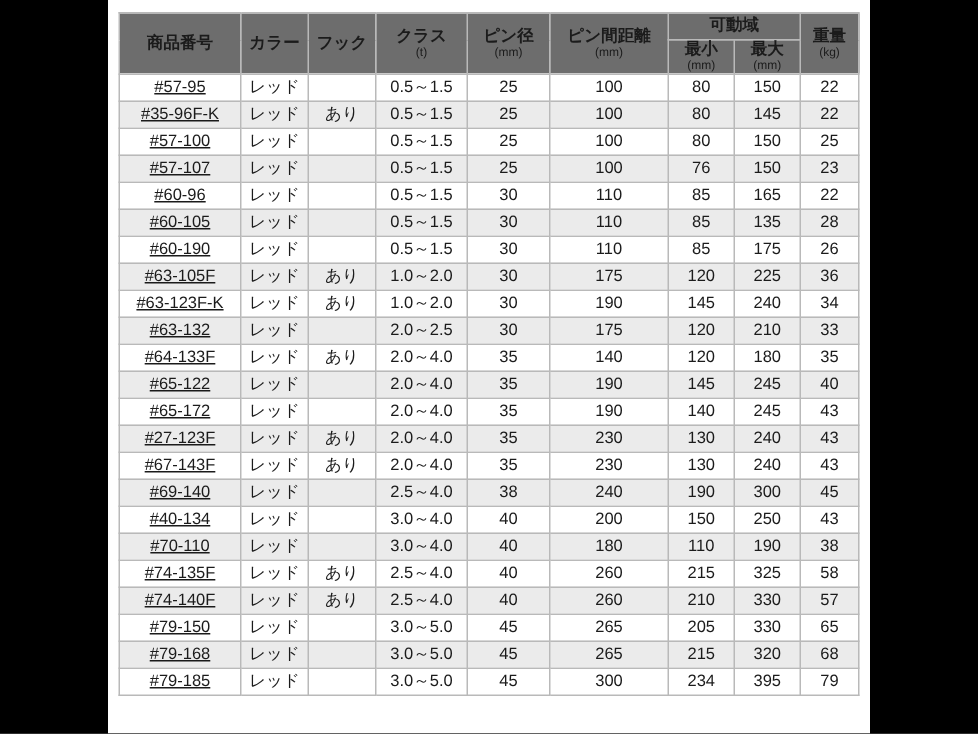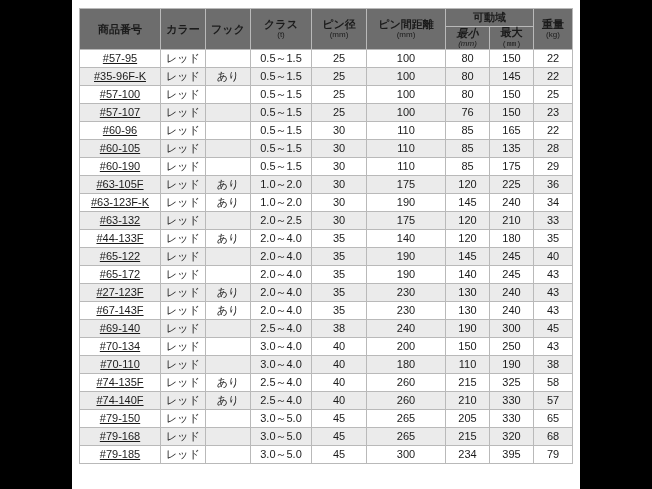--- a/index.html
+++ b/index.html
@@ -66,22 +66,22 @@
     padding-left: 5px;
     font-size: 11px;
     text-decoration: underline;
   }
   .col-code   { width: 80px; }
   .col-color  { width: 44px; }
   .col-hook   { width: 44px; }
   .col-class  { width: 60px; }
   .col-pin    { width: 54px; }
   .col-pitch  { width: 78px; }
-  .col-min    { width: 48px; font-style: italic; }
-  .col-max    { width: 48px; font-family: Liberation Mono, monospace; }
+  .col-min    { width: 48px; }
+  .col-max    { width: 48px; }
   .col-weight { width: 38px; }
 </style>
 </head>
 <body>
 
 <div id="page">
   <div id="sheet">
     <table class="spec">
       <thead>
         <tr>
@@ -186,21 +186,21 @@
           </tr>
           <tr class="odd">
             <td class="code">#60-190</td>
             <td>レッド</td>
             <td></td>
             <td>0.5～1.5</td>
             <td>30</td>
             <td>110</td>
             <td>85</td>
             <td>175</td>
-            <td>29</td>
+            <td>26</td>
           </tr>
           <tr class="even">
             <td class="code">#63-105F</td>
             <td>レッド</td>
             <td>あり</td>
             <td>1.0～2.0</td>
             <td>30</td>
             <td>175</td>
             <td>120</td>
             <td>225</td>
@@ -222,21 +222,21 @@
             <td>レッド</td>
             <td></td>
             <td>2.0～2.5</td>
             <td>30</td>
             <td>175</td>
             <td>120</td>
             <td>210</td>
             <td>33</td>
           </tr>
           <tr class="odd">
-            <td class="code">#44-133F</td>
+            <td class="code">#64-133F</td>
             <td>レッド</td>
             <td>あり</td>
             <td>2.0～4.0</td>
             <td>35</td>
             <td>140</td>
             <td>120</td>
             <td>180</td>
             <td>35</td>
           </tr>
           <tr class="even">
@@ -288,21 +288,21 @@
             <td>レッド</td>
             <td></td>
             <td>2.5～4.0</td>
             <td>38</td>
             <td>240</td>
             <td>190</td>
             <td>300</td>
             <td>45</td>
           </tr>
           <tr class="odd">
-            <td class="code">#70-134</td>
+            <td class="code">#40-134</td>
             <td>レッド</td>
             <td></td>
             <td>3.0～4.0</td>
             <td>40</td>
             <td>200</td>
             <td>150</td>
             <td>250</td>
             <td>43</td>
           </tr>
           <tr class="even">

